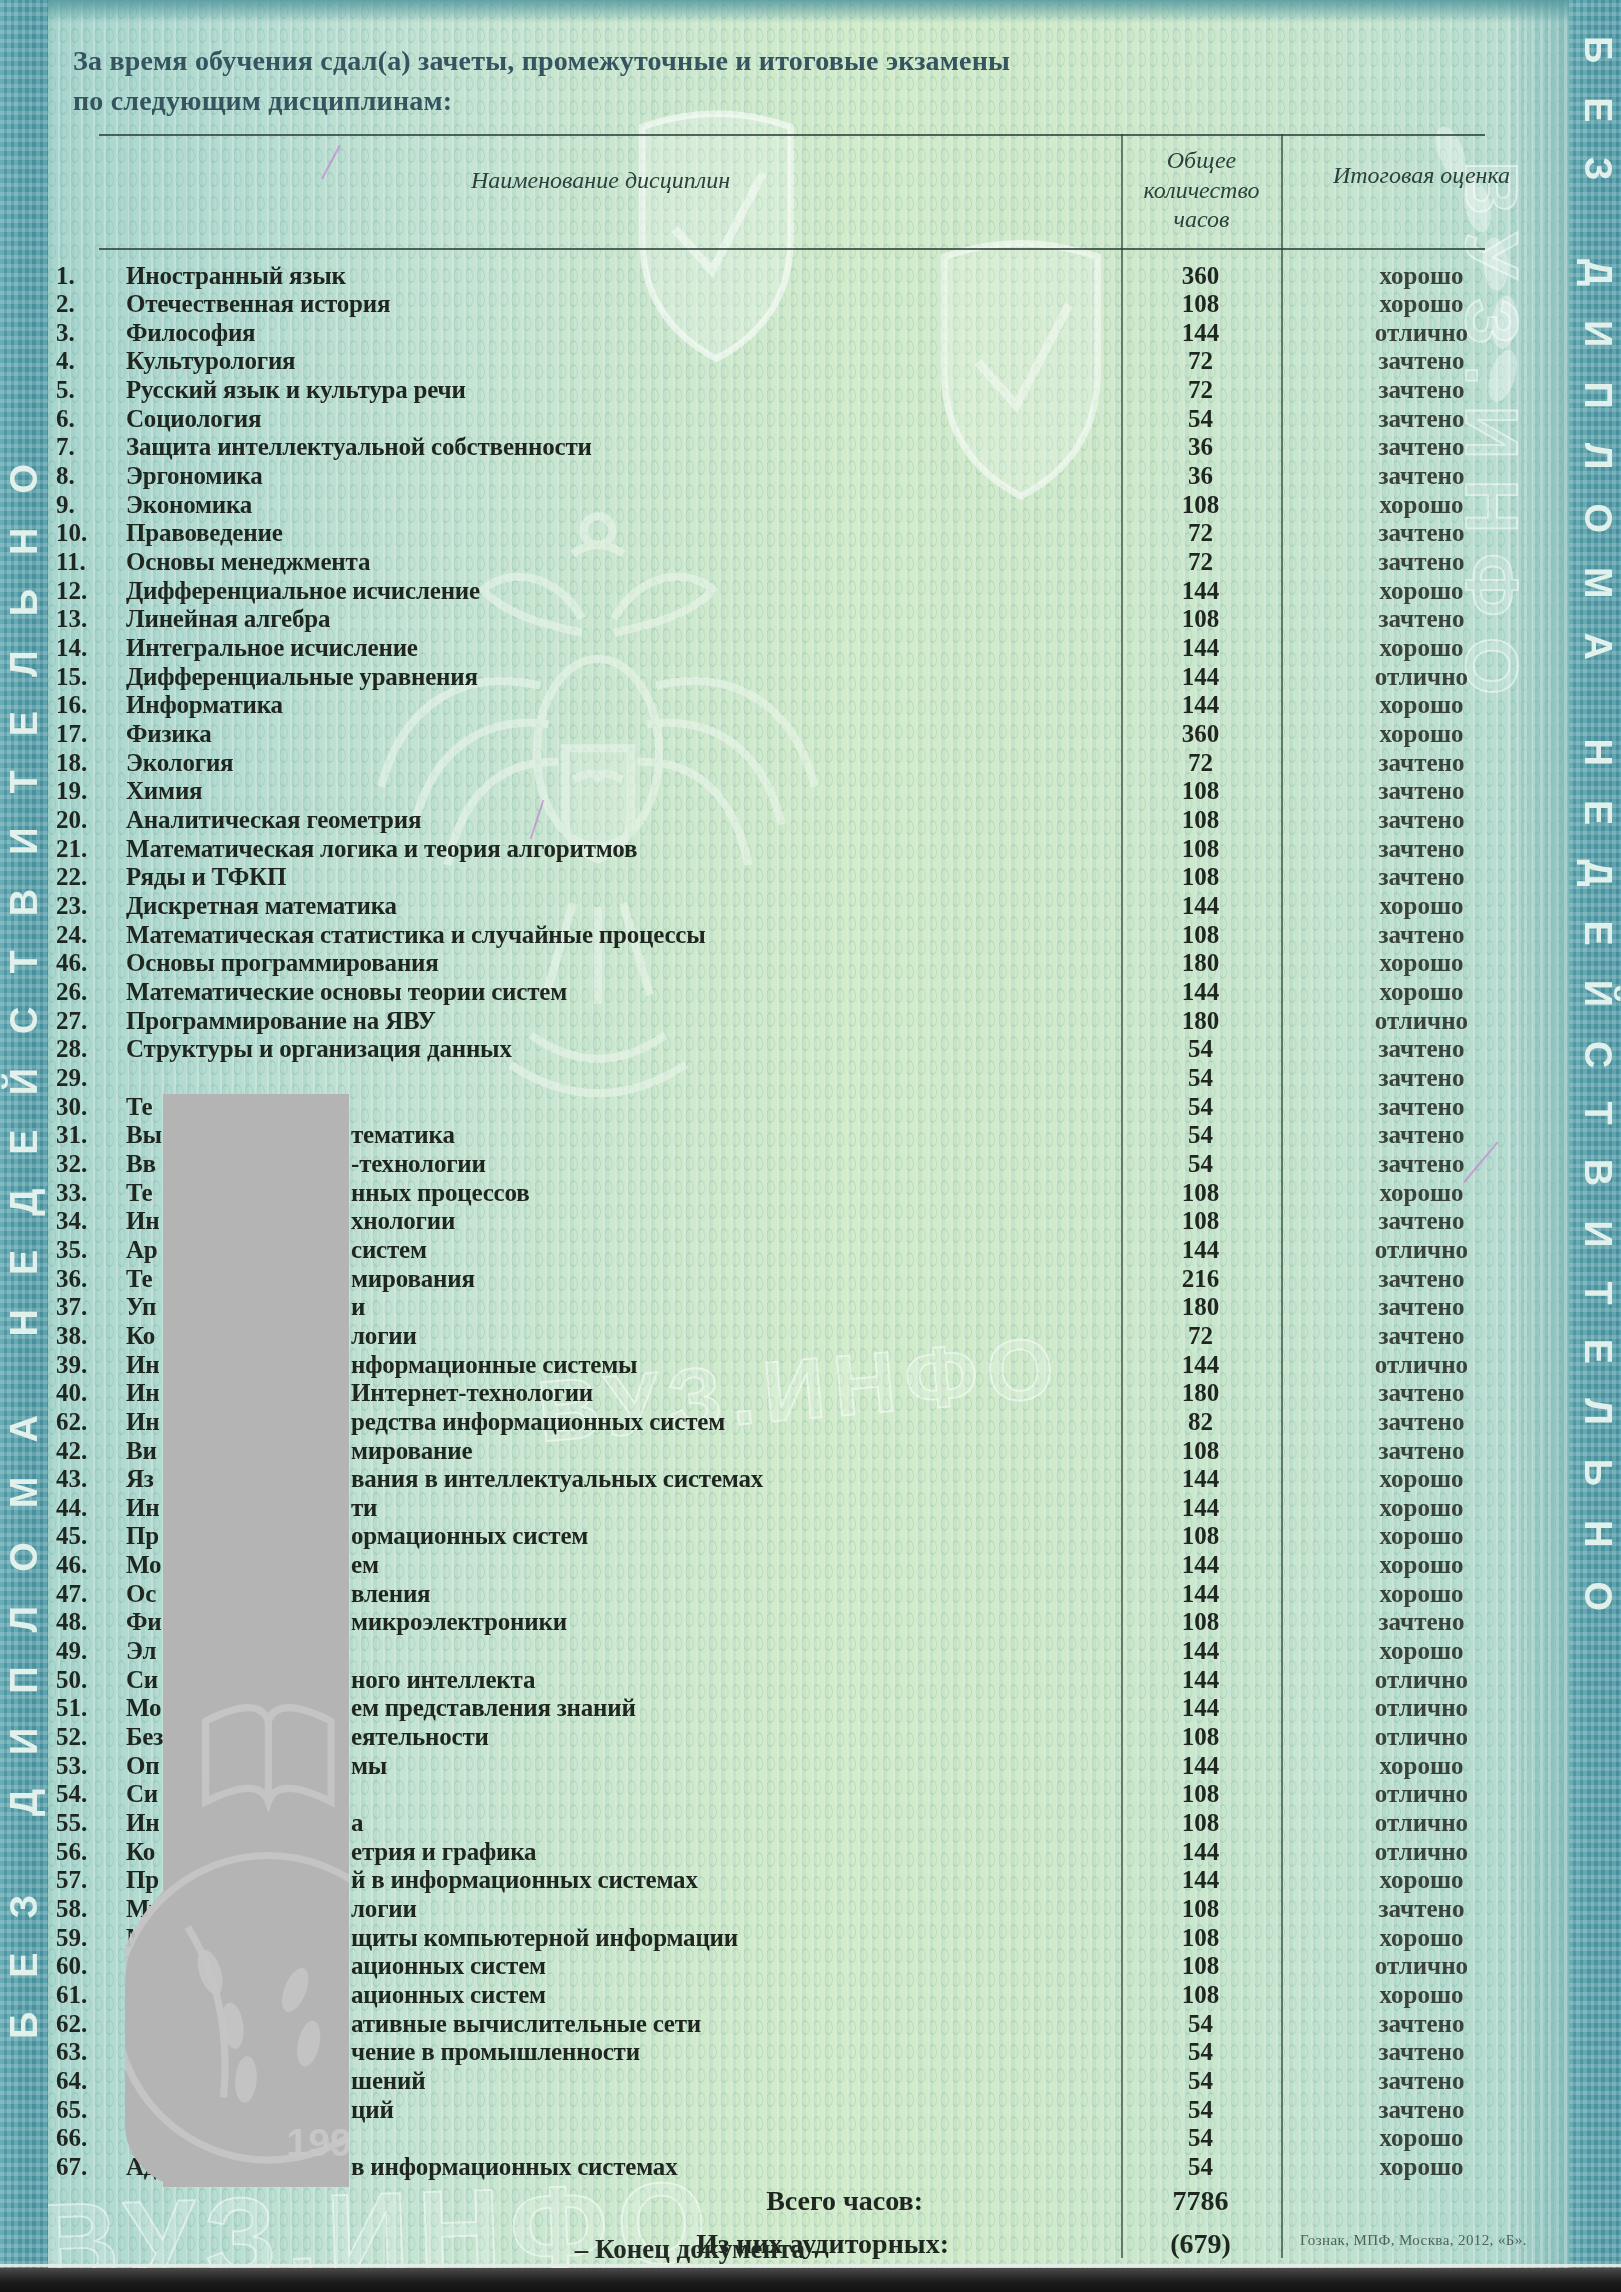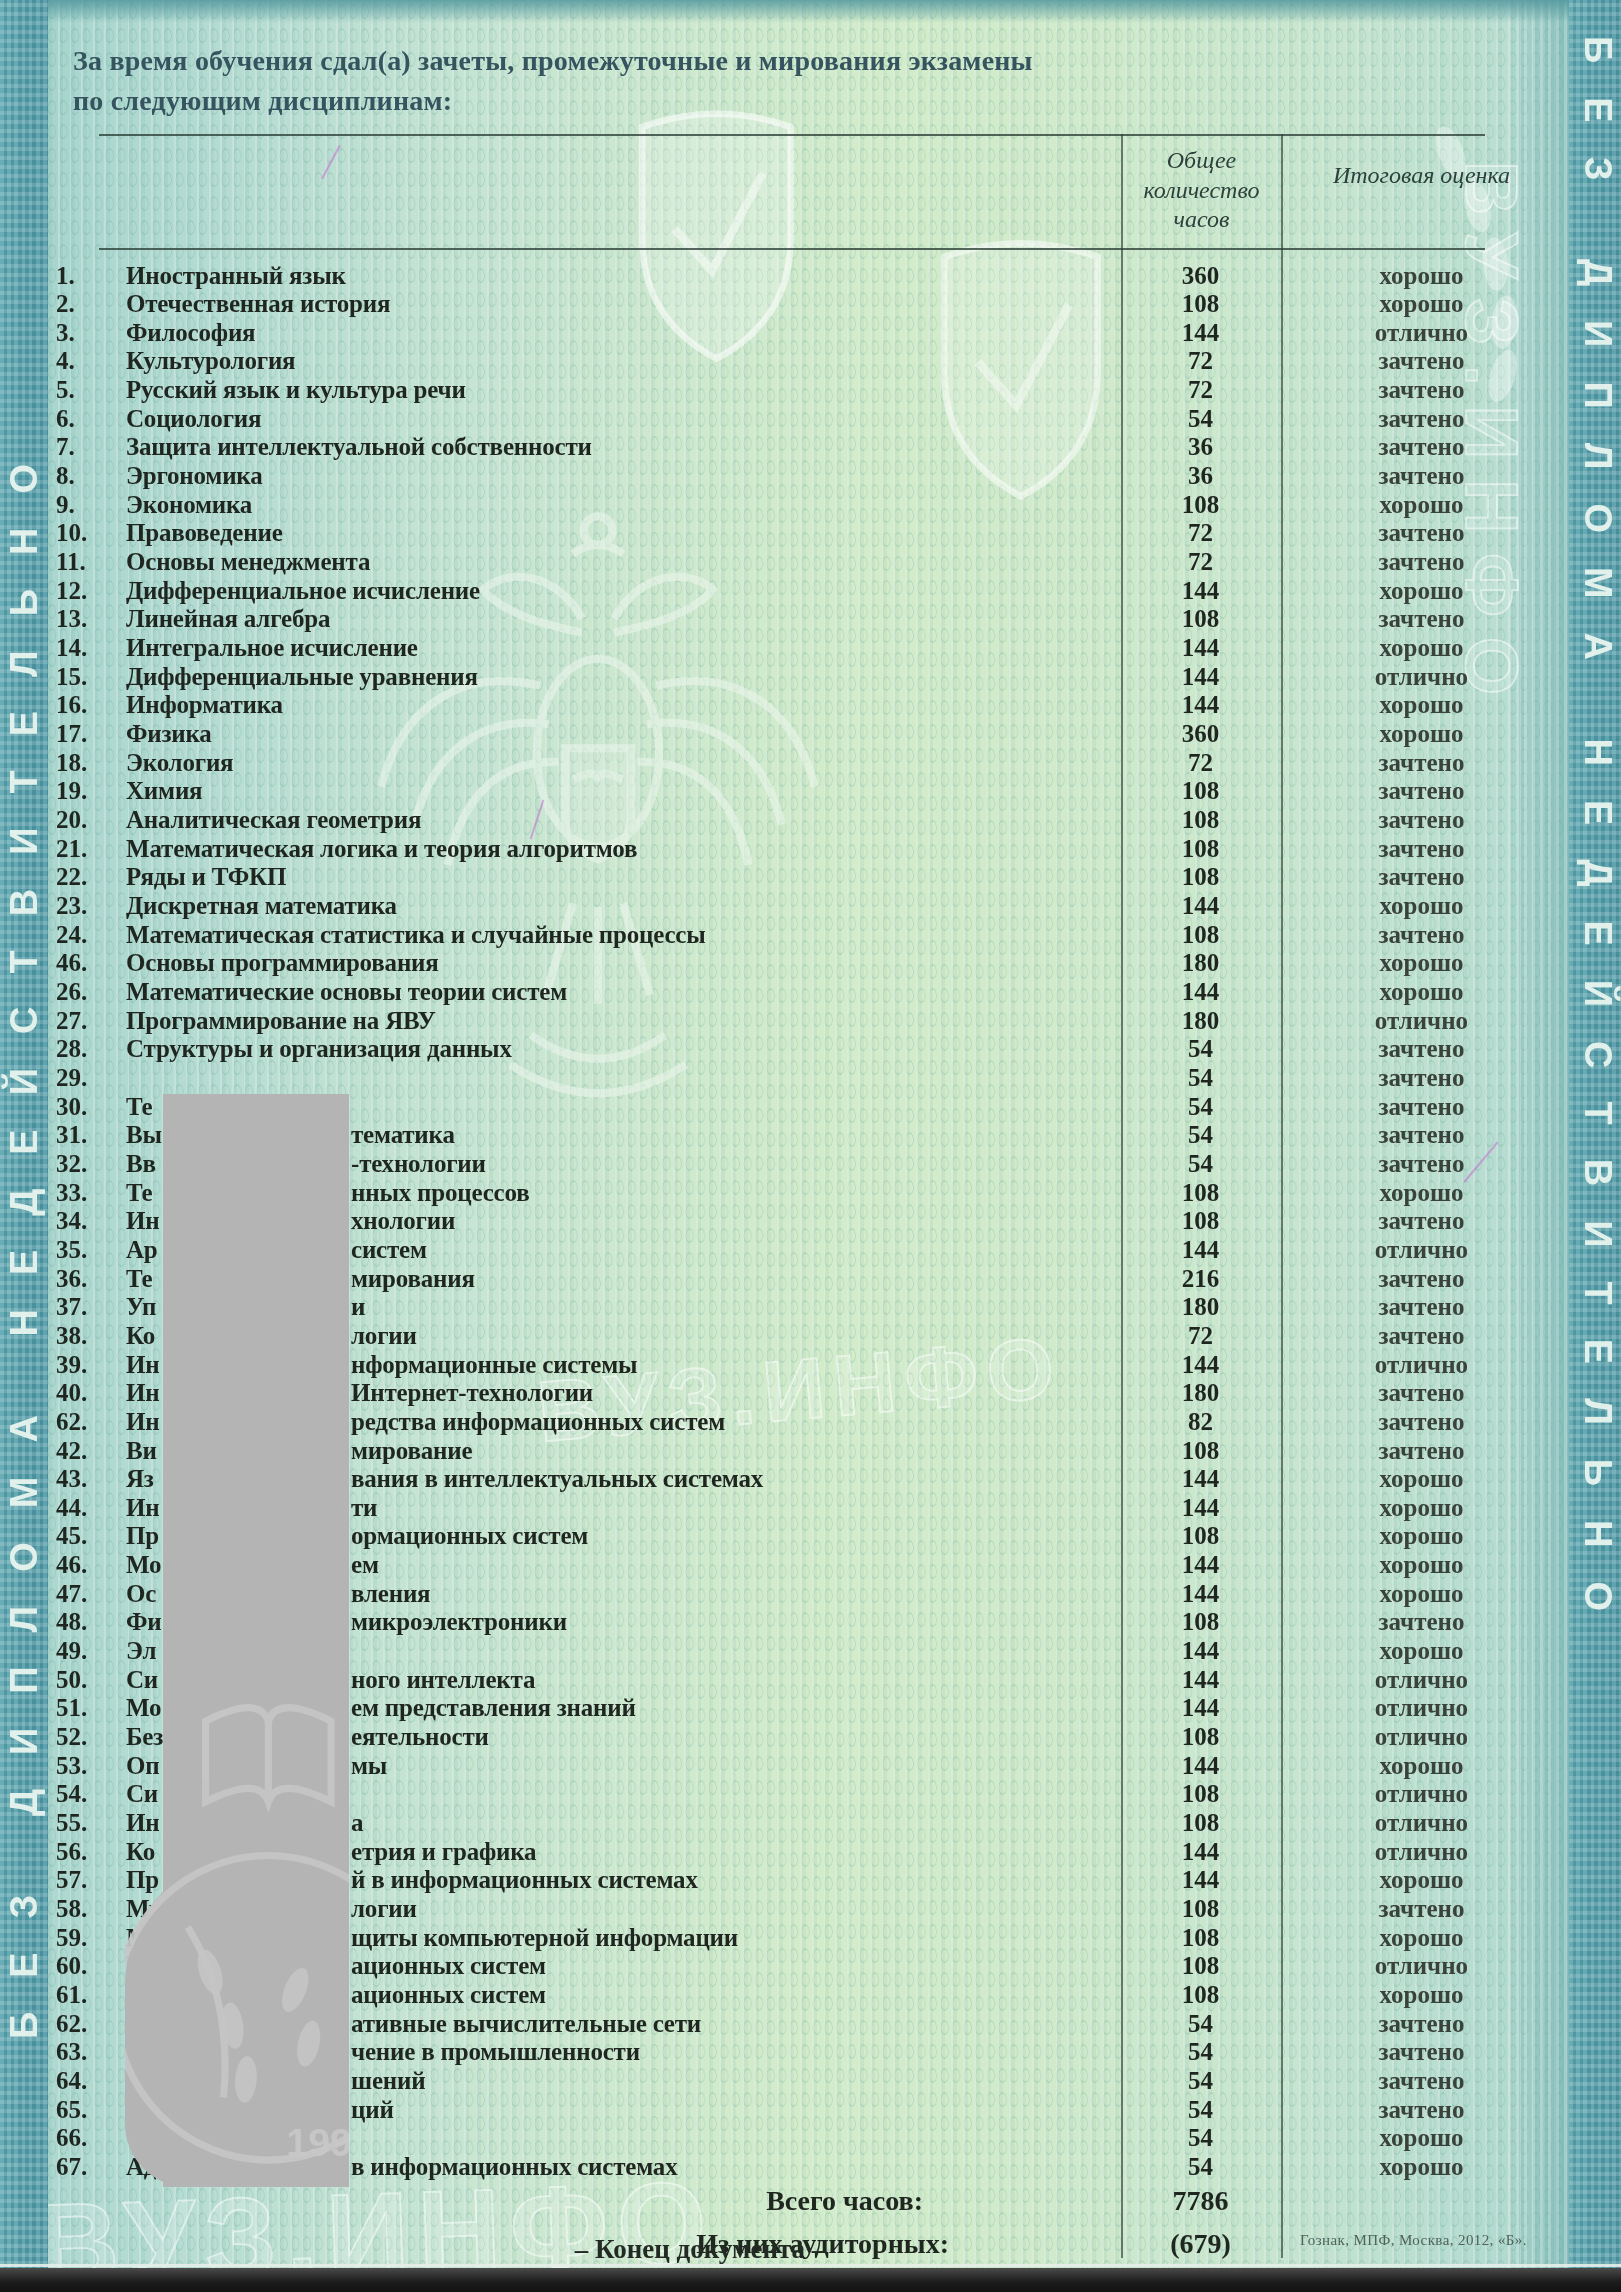--- a/index.html
+++ b/index.html
@@ -115,29 +115,30 @@
       <ellipse cx="110" cy="165" rx="14" ry="30" transform="rotate(-4 110 165)"></ellipse>
       <ellipse cx="120" cy="230" rx="14" ry="30" transform="rotate(6 120 230)"></ellipse>
       <ellipse cx="118" cy="290" rx="14" ry="30" transform="rotate(16 118 290)"></ellipse>
     </g>
   </svg>
   <div class="wm wm-text vert" style="left:1449px;top:161px">ВУЗ.ИНФО</div>
   <div class="wm wm-text" style="left:537px;top:1340px;transform:rotate(-5deg)">ВУЗ.ИНФО</div>
   <div class="wm wm-text big" style="left:36px;top:2167px;transform:rotate(-2deg)">ВУЗ.ИНФО</div>
 
   <div class="intro">
-    <div>За время обучения сдал(а) зачеты, промежуточные и мирования экзамены</div>
+    <div>За время обучения сдал(а) зачеты, промежуточные и итоговые экзамены</div>
     <div>по следующим дисциплинам:</div>
   </div>
 
   <div class="hline" style="top:134px"></div>
   <div class="hline" style="top:248px"></div>
   <div class="vline" style="left:1121px;top:134px;height:2124px"></div>
   <div class="vline" style="left:1281px;top:134px;height:2124px"></div>
 
+  <div class="colhead" style="left:269px;top:166px;width:663px">Наименование дисциплин</div>
   <div class="colhead" style="left:1130px;top:146px;width:143px">Общее количество часов</div>
   <div class="colhead" style="left:1323px;top:161px;width:197px">Итоговая оценка</div>
 
   <div id="rows">
       <div class="row" style="top: 262px;">
         <span class="c-num">1.</span>
         <span class="c-name">Иностранный язык</span>
         <span class="c-hours">360</span>
         <span class="c-grade">хорошо</span>
       </div>

